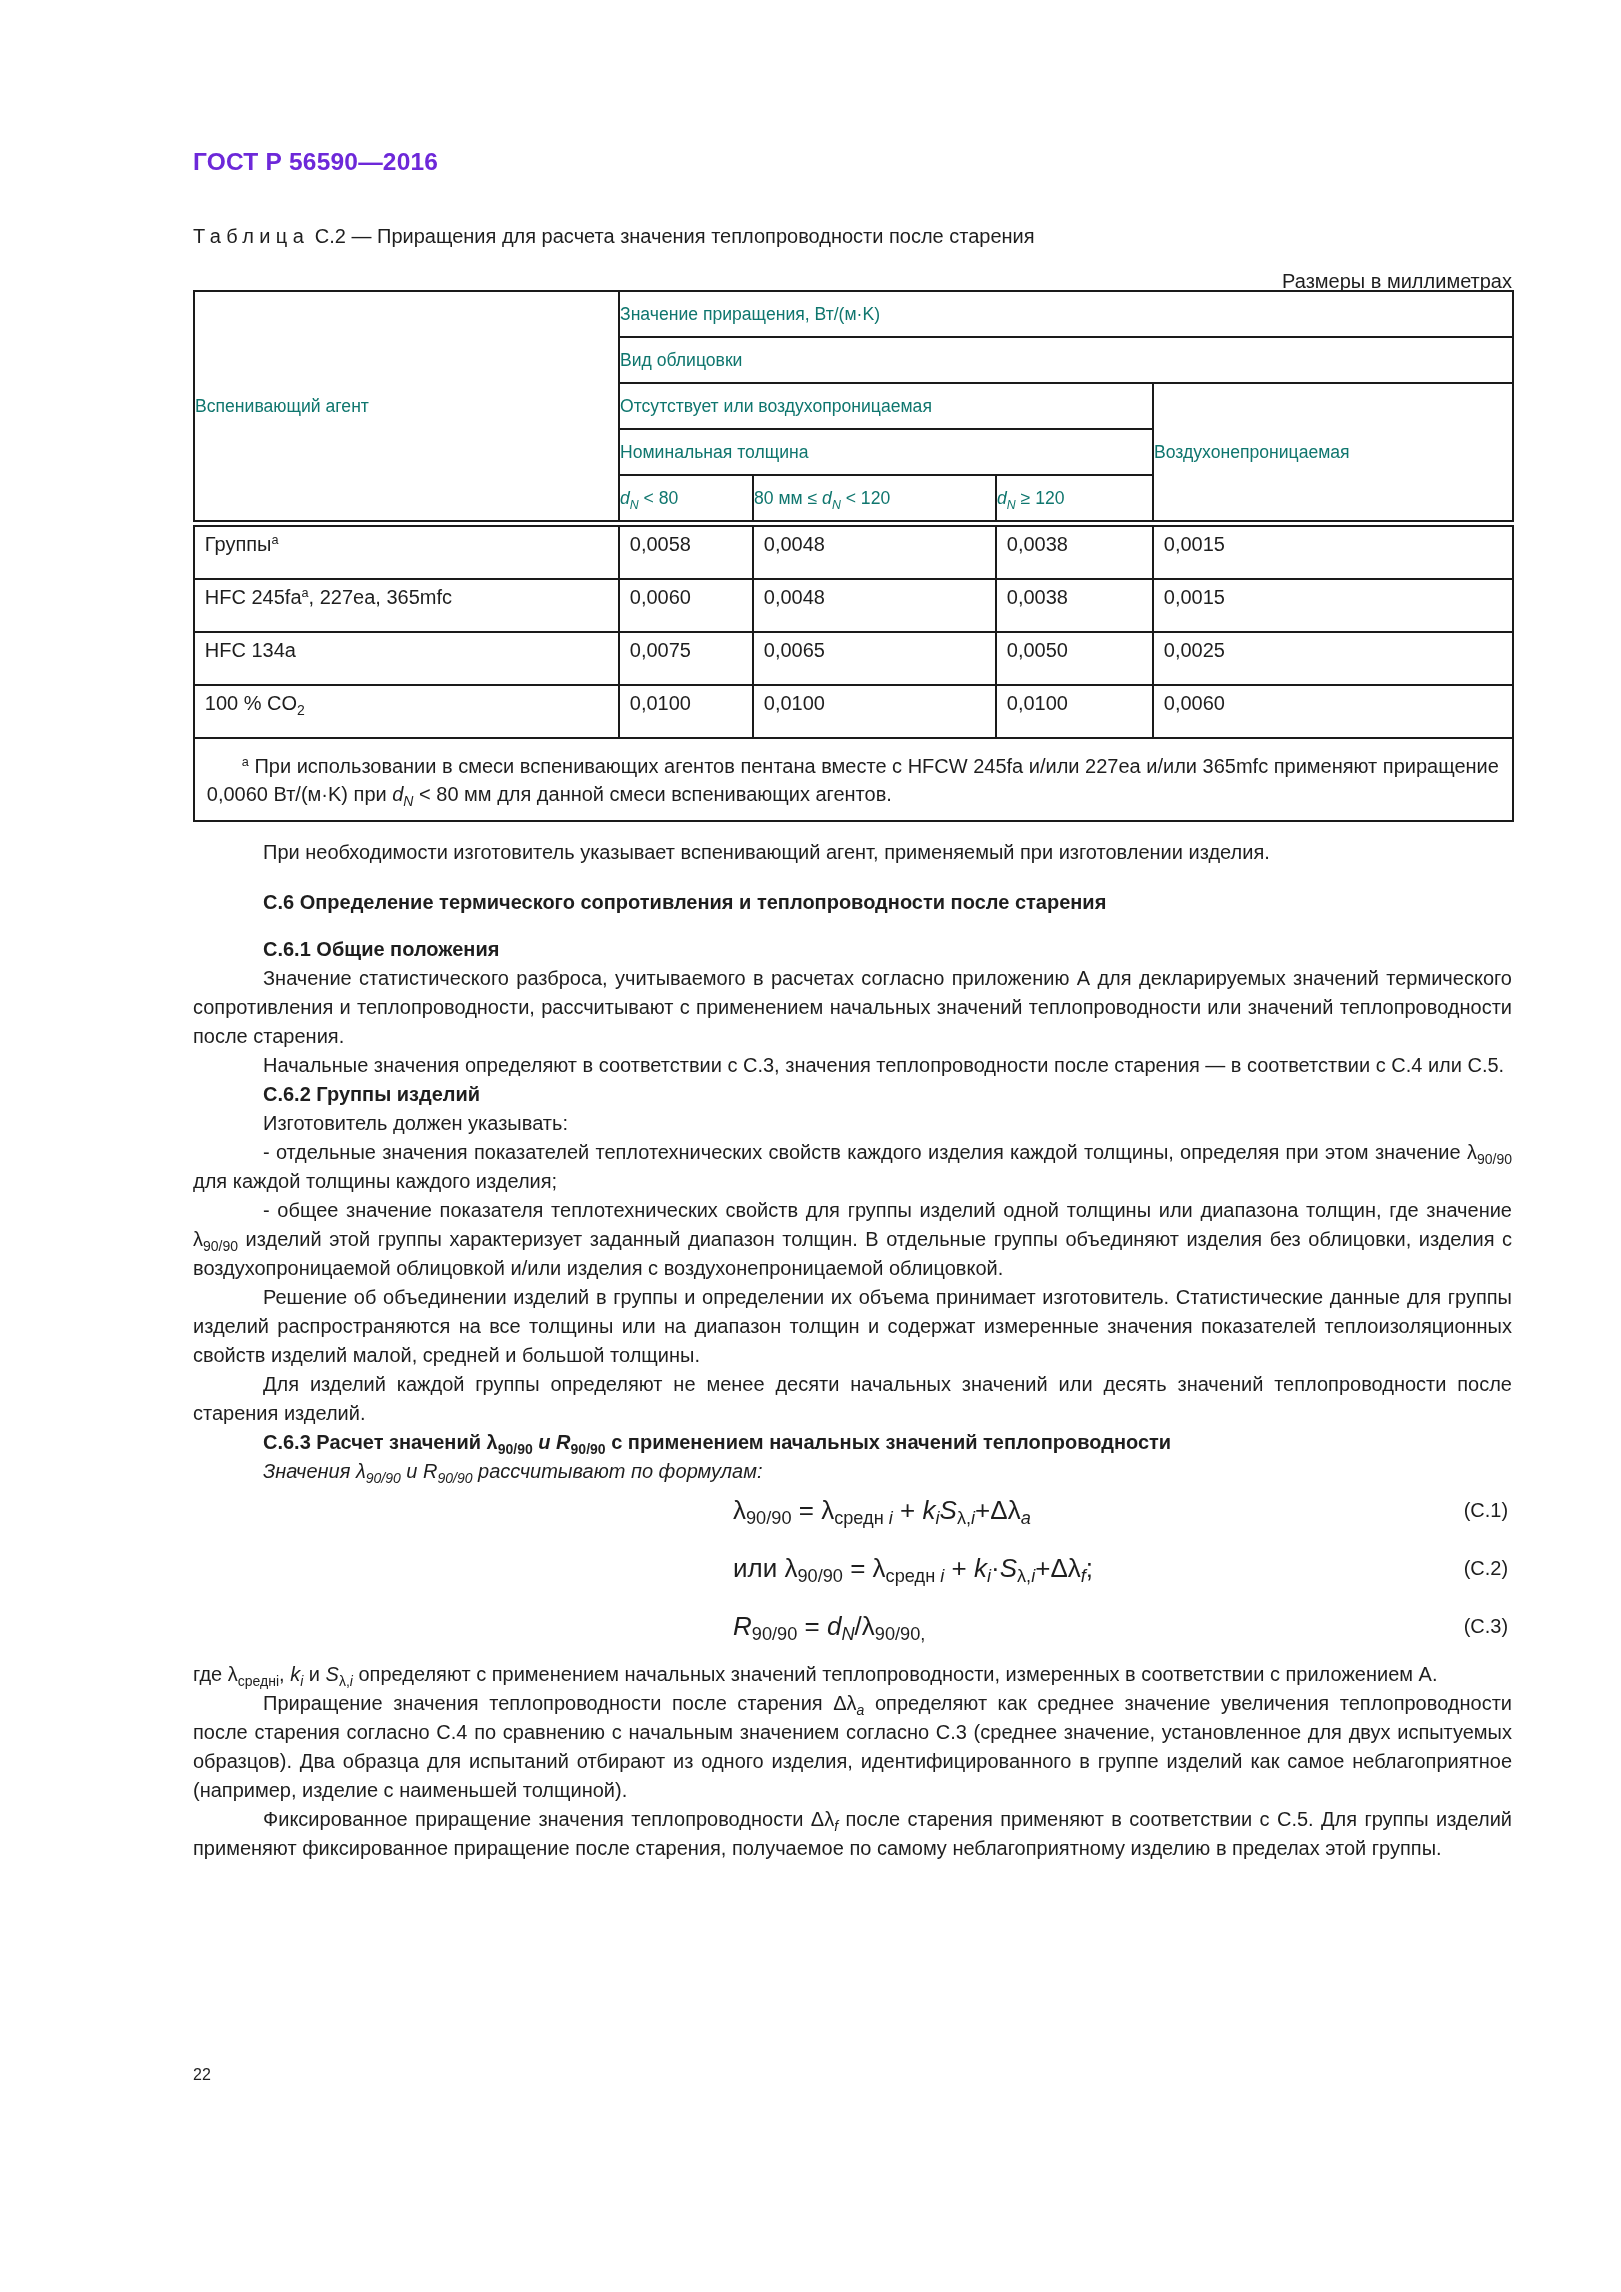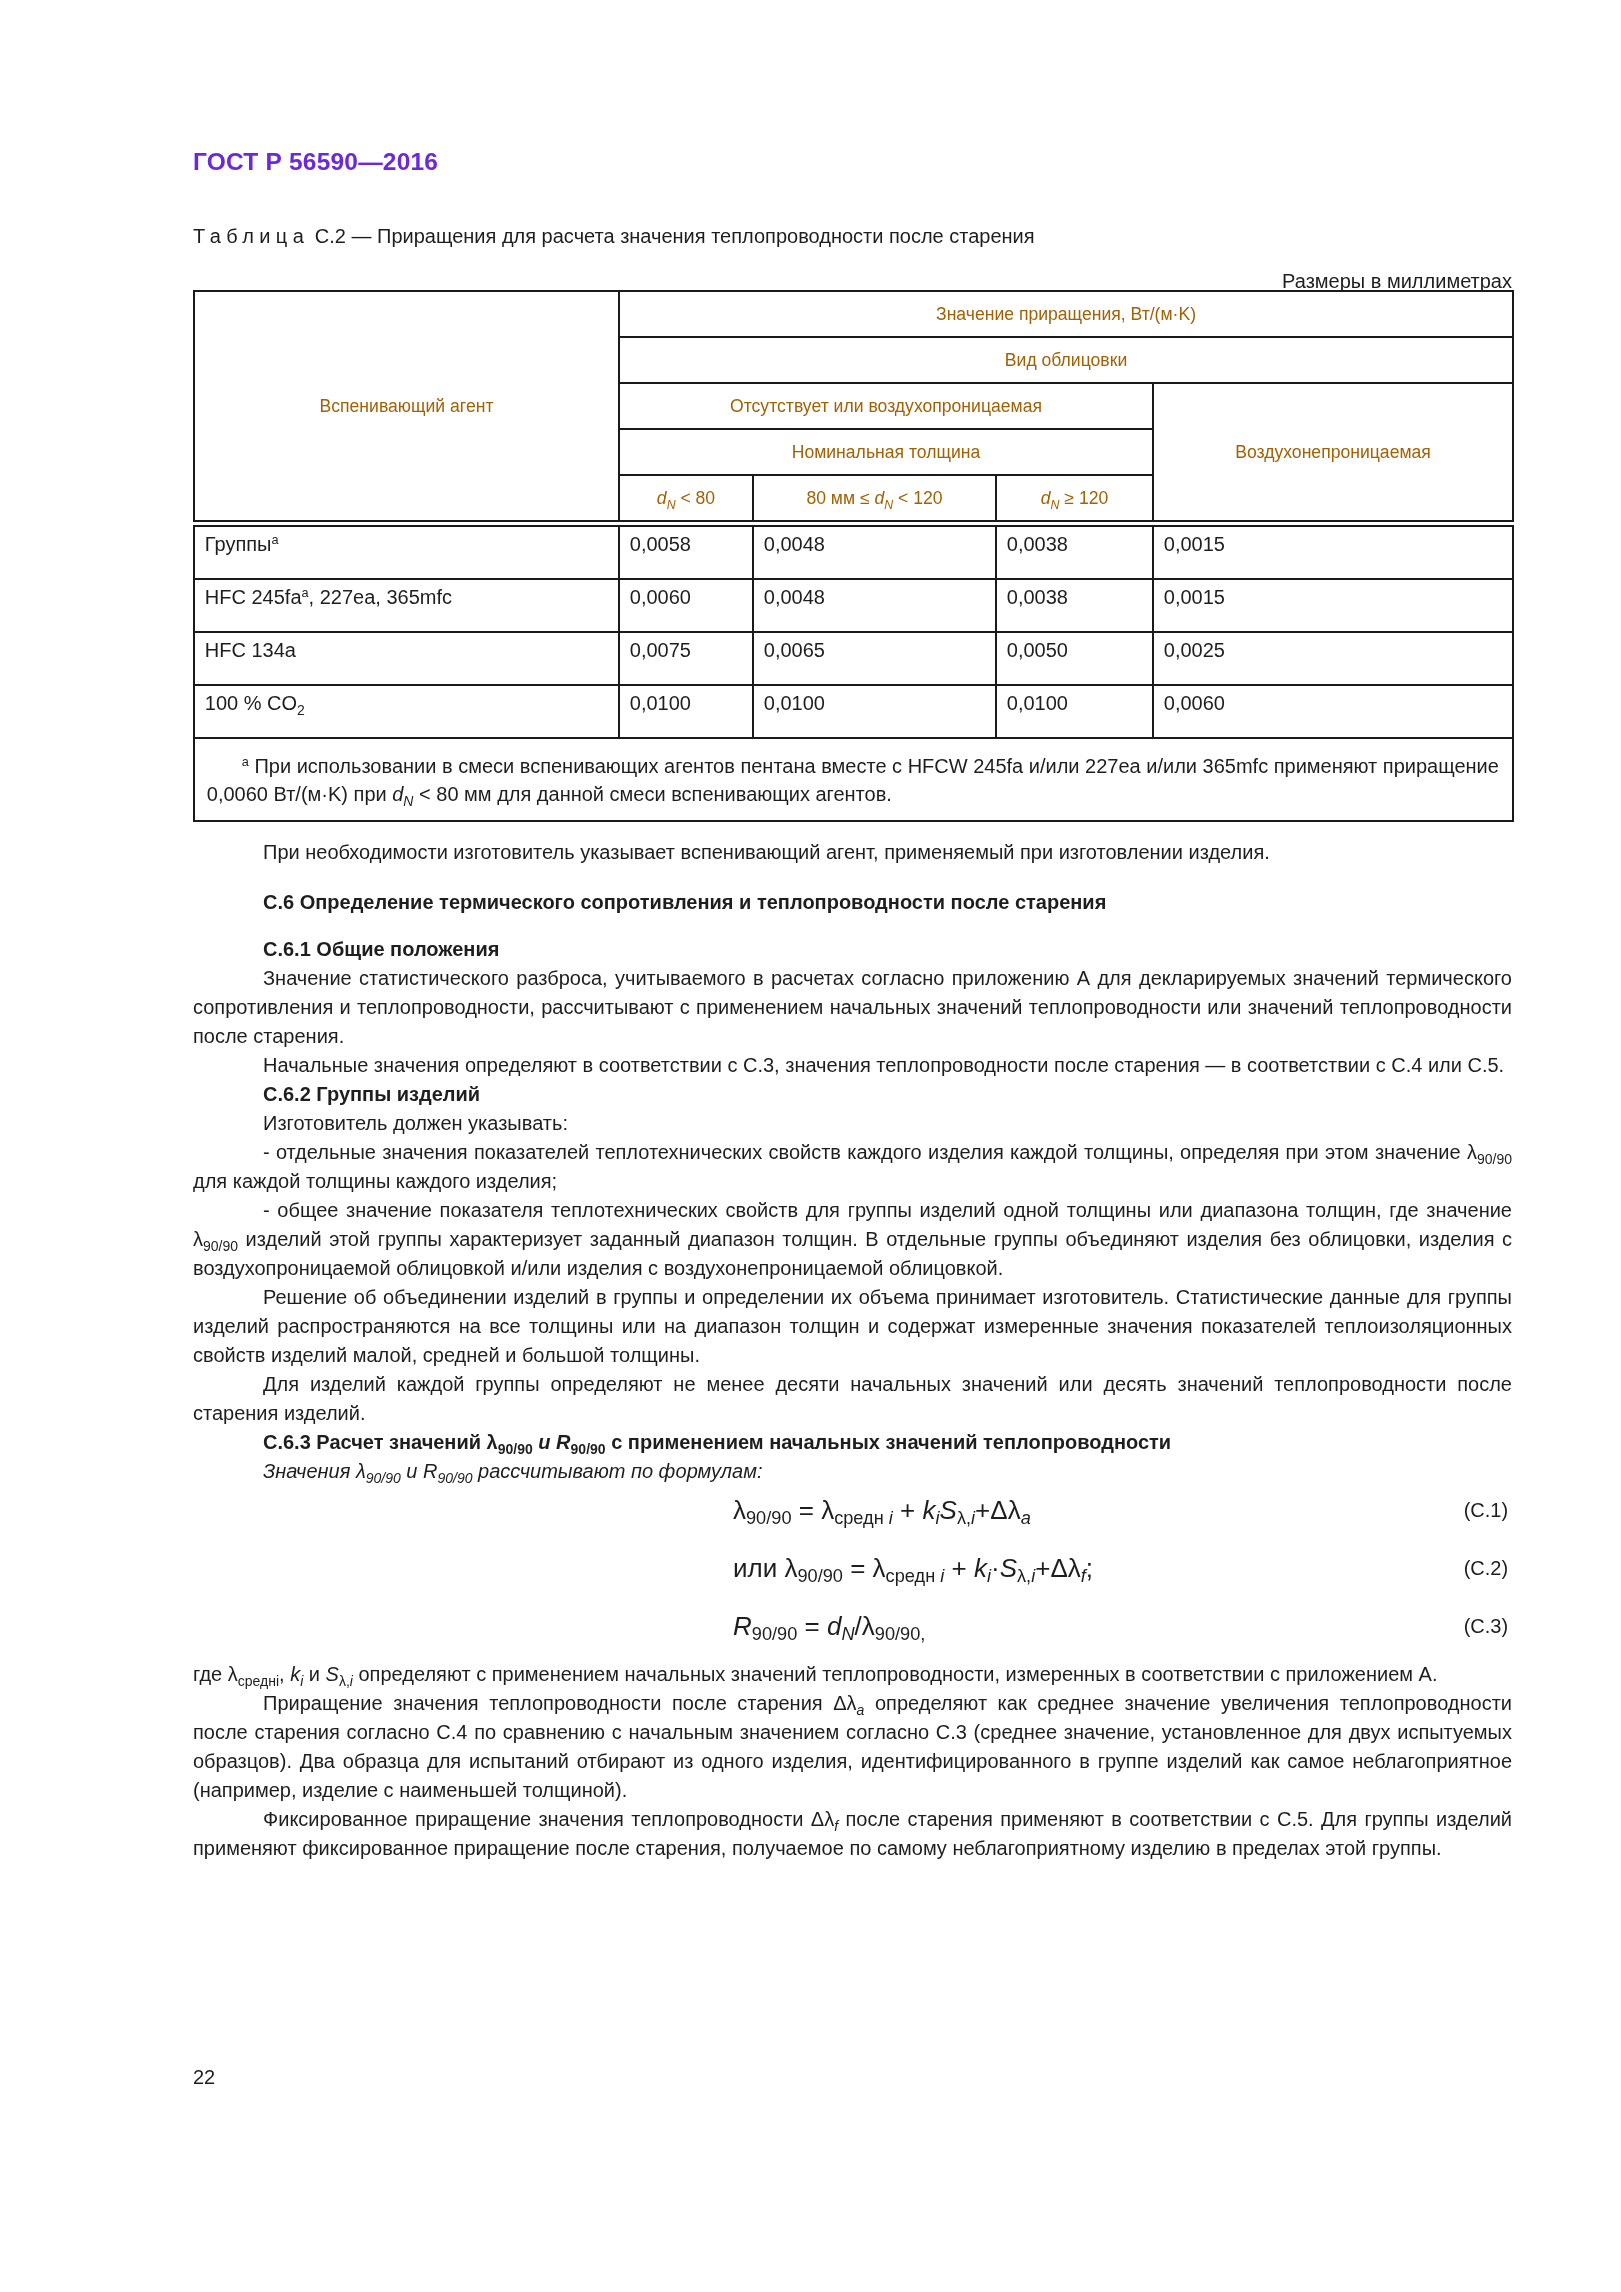--- a/index.html
+++ b/index.html
@@ -5,37 +5,37 @@
   html, body { margin: 0; padding: 0; background: #ffffff; }
   body { width: 1621px; height: 2293px; position: relative; overflow: hidden;
          font-family: "Liberation Sans", "DejaVu Sans", sans-serif; color: #1e1e1e; }
   .page { position: absolute; left: 193px; top: 0; width: 1319px; }
   .doc-title { position: absolute; top: 148px; left: 0; font-size: 24.5px; font-weight: bold; letter-spacing: 0.2px; color: #6d28d9; }
   .table-caption { position: absolute; top: 225px; left: 0; font-size: 20px; white-space: nowrap; }
   .table-caption .spaced { letter-spacing: 5.4px; }
   .units-note { position: absolute; top: 270px; right: 0; font-size: 20px; }
   table.data { position: absolute; top: 290px; left: 0; width: 1319px; border-collapse: collapse; table-layout: fixed; }
   table.data td, table.data th { border: 2.5px solid #1a1a1a; padding: 0; font-weight: normal; }
-  table.data th { font-size: 17.6px; text-align: center; vertical-align: middle; height: 44px; color: #a16207; }
+  table.data th { font-size: 17.6px; text-align: left; vertical-align: middle; height: 44px; color: #0f766e; }
   table.data td { font-size: 20px; vertical-align: top; padding: 5.9px 9.8px 0 9.8px; height: 45px; }
   table.data tr.first-body td { border-top: 7.8px double #1a1a1a; }
   table.data td.foot { padding: 9.8px 11.8px 11.8px 11.8px; height: auto; line-height: 28px; font-size: 20px; }
   sup.fn { font-size: 12.7px; vertical-align: 6.9px; }
   .it { font-style: italic; font-family: "Liberation Sans", sans-serif; }
   sub { font-size: 70%; vertical-align: -4.9px; line-height: 0; }
   .body-text { position: absolute; top: 838px; left: 0; width: 1319px; font-size: 20px; line-height: 29px; text-align: justify; }
   .body-text p { margin: 0; text-indent: 70px; }
   .body-text p.noind { text-indent: 0; }
   .body-text h3 { margin: 0; font-size: 20px; font-weight: bold; padding-left: 70px; line-height: 29px; }
   .gap-s { height: 20.6px; }
   .gap-m { height: 18.6px; }
   .formula { position: relative; height: 58px; }
   .formula .expr { position: absolute; left: 540px; top: 9.8px; font-size: 26px; }
   .formula .num { position: absolute; right: 3.9px; top: 9.8px; font-size: 20px; }
-  .page-number { position: absolute; top: 2066px; left: 0; font-size: 20px; }
+  .page-number { position: absolute; top: 2066px; left: 0; font-size: 16px; }
 </style>
 </head>
 <body>
 
 <div class="page">
 
   <div class="doc-title">ГОСТ Р 56590—2016</div>
 
   <div class="table-caption">
     <span class="spaced">Таблица</span><span> С.2 — Приращения для расчета значения теплопроводности после старения</span>

